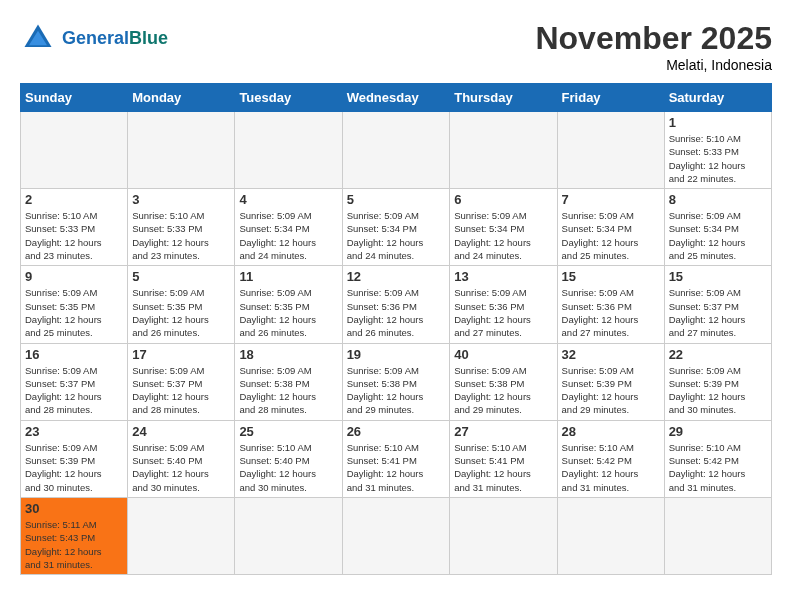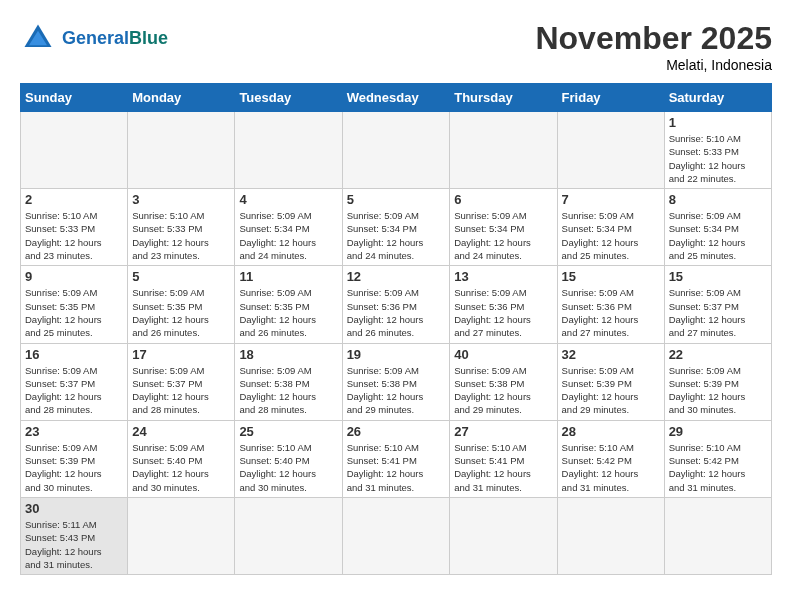--- a/index.html
+++ b/index.html
@@ -79,21 +79,21 @@
     }
     .day-info {
       font-size: 9.5px;
       line-height: 1.4;
       color: #333;
     }
     .last-row td {
       background: #f5f5f5;
     }
     .last-row td.has-data {
-      background: #e5e5e5;
+      background: #f97316;
     }
   </style>
 </head>
 <body>
 
 <div class="header">
   <div class="logo">
     <svg class="logo-icon" viewBox="0 0 40 40">
       <polygon points="20,5 35,30 5,30" fill="#1a6bb5"></polygon>
       <polygon points="20,12 30,28 10,28" fill="#4da6ff" opacity="0.6"></polygon>

